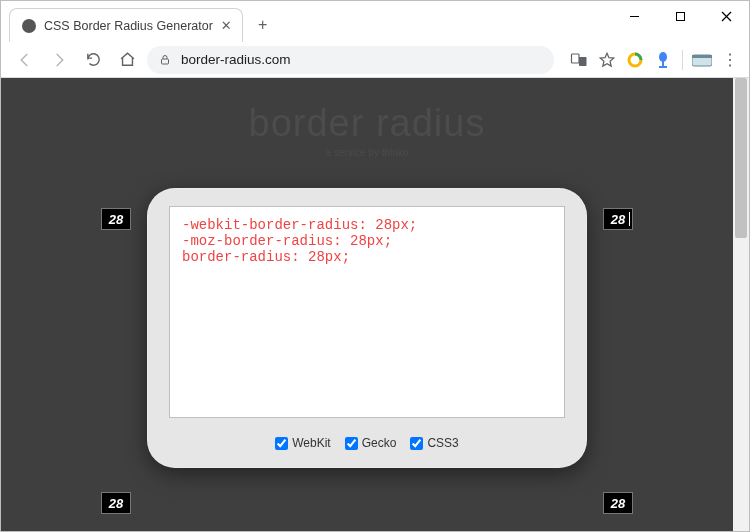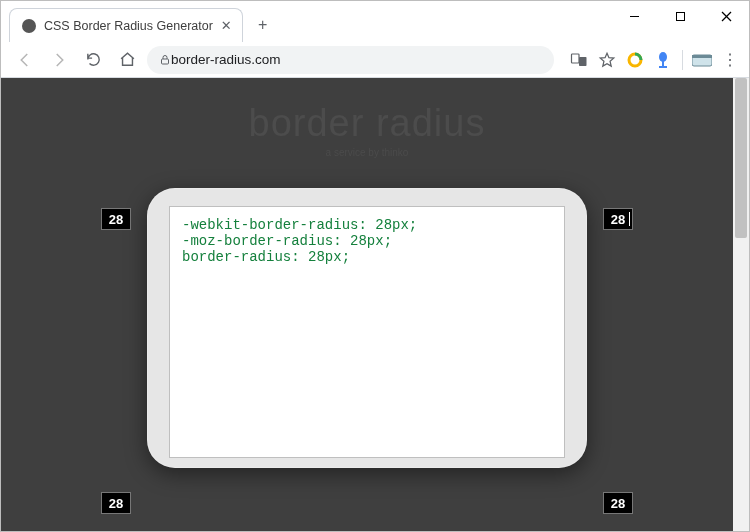--- a/index.html
+++ b/index.html
@@ -28,21 +28,21 @@
   
   .toolbar {
     position: absolute; top: 41px; left: 0; right: 0; height: 36px;
     background: #fff; border-bottom: 1px solid #d7dbe0;
     display: flex; align-items: center; padding: 0 8px 0 10px; gap: 6px;
   }
   .nav-ico { width: 28px; height: 28px; display: flex; align-items: center; justify-content: center; color: #5f6368; }
   .nav-ico.disabled { color: #b6b6b6; }
   .omnibox {
     flex: 1; height: 28px; border-radius: 14px; background: #f1f3f4;
-    display: flex; align-items: center; padding: 0 12px; 
+    display: flex; align-items: center; padding: 0 12px; gap: 10px;
     font-size: 13.5px; color: #202124;
   }
   .lock { color: #5f6368; display: flex; }
   .ext-group { display: flex; align-items: center; gap: 6px; margin-left: 8px; }
   .ext { width: 22px; height: 22px; display: flex; align-items: center; justify-content: center; }
   .star-ico { color: #5f6368; }
 
   
   .viewport { position: absolute; top: 77px; left: 0; right: 0; bottom: 0; background: #3f3f3f; overflow: hidden; }
   .scrollbar { position: absolute; top: 0; right: 0; bottom: 0; width: 16px; background: #f1f1f1; }
@@ -55,30 +55,31 @@
   .preview-wrap { position: relative; width: 440px; margin: 30px auto 0; }
   .preview {
     width: 440px; height: 280px; background: #e6e6e6;
     border-radius: 28px; box-shadow: 0 6px 22px rgba(0,0,0,.45), inset 0 0 0 1px #fff3;
     padding: 18px 22px 10px;
     display: flex; flex-direction: column;
   }
   .code-box {
     flex: 1; background: #fff; border: 1px solid #bfbfbf;
     padding: 10px 12px; font-family: "Courier New", monospace; font-size: 14px;
-    color: #15803d; white-space: pre; overflow: hidden;
+    color: #ef4444; white-space: pre; overflow: hidden;
   }
   .opt-row { display: flex; justify-content: center; align-items: center; gap: 14px; height: 30px; margin-top: 10px; font-size: 12px; color: #333; }
   .opt { display: flex; align-items: center; gap: 4px; }
   .opt input { width: 13px; height: 13px; }
 
   .radius-input {
     position: absolute; width: 30px; height: 22px; background: #000; color: #fff;
     font-size: 13px; font-weight: bold; text-align: center; line-height: 22px;
     border: 1px solid #777;
+    font-style: italic;
   }
   .ri-tl { left: 100px; top: 130px; }
   .ri-tr { right: 100px; top: 130px; }
   .ri-bl { left: 100px; top: 414px; }
   .ri-br { right: 100px; top: 414px; }
   .ri-tr::after { content: ""; position: absolute; right: 2px; top: 3px; bottom: 3px; width: 1px; background: #fff; }
 </style>
 </head>
 <body>
 
@@ -187,16 +188,30 @@
     <div class="radius-input ri-tl">28</div>
     <div class="radius-input ri-tr">28</div>
     <div class="radius-input ri-bl">28</div>
     <div class="radius-input ri-br">28</div>
 
     <div class="preview-wrap">
       <div class="preview">
         <div class="code-box" id="code-box">-webkit-border-radius: 28px;
 -moz-border-radius: 28px;
 border-radius: 28px;</div>
+        <div class="opt-row">
+          <label class="opt">
+            <input type="checkbox" checked="" style="">
+            <span>WebKit</span>
+          </label>
+          <label class="opt">
+            <input type="checkbox" checked="" style="">
+            <span>Gecko</span>
+          </label>
+          <label class="opt">
+            <input type="checkbox" checked="" style="">
+            <span>CSS3</span>
+          </label>
+        </div>
       </div>
     </div>
   </div>
 </div>
 
 </body></html>

